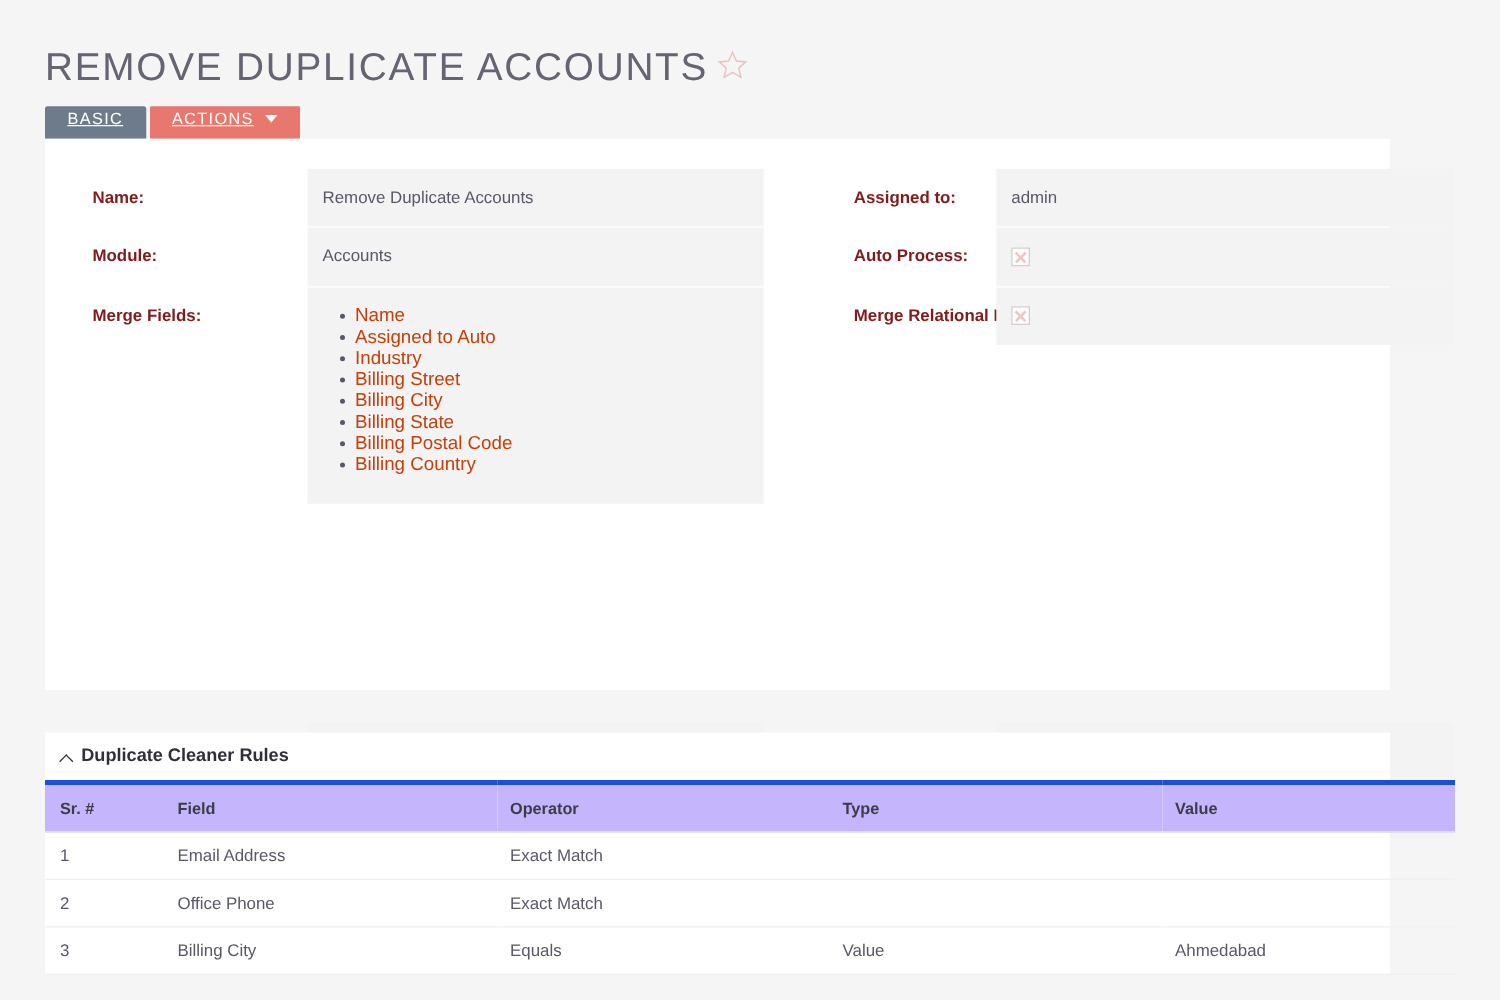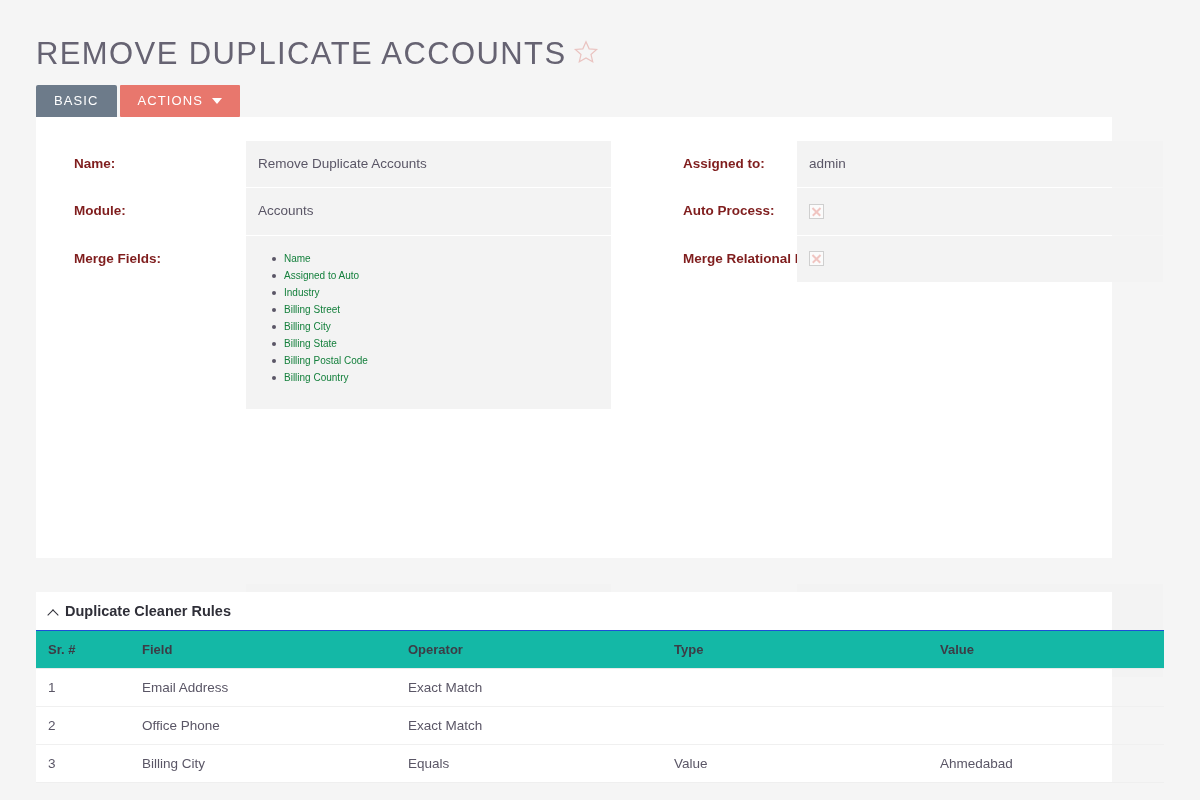--- a/index.html
+++ b/index.html
@@ -41,26 +41,27 @@
     margin: 14px 0 0 36px;
     display: flex;
     align-items: flex-start;
     gap: 3px;
   }
   .tab {
     font-size: 13px;
     letter-spacing: 1.1px;
     text-transform: uppercase;
     color: #ffffff;
-    padding: 9px 18px 10px 18px;
+    padding: 3px 18px 10px 18px;
     border: none;
     cursor: pointer;
     font-family: inherit;
     line-height: 1;
     border-radius: 2px 2px 0 0;
+    text-decoration: underline;
   }
   .tab.basic { background: #6d7b8a; }
   .tab.actions {
     background: #e8776d;
     display: flex; align-items: center; gap: 9px;
     border-radius: 1px;
   }
   .caret-down {
     width: 0; height: 0;
     border-left: 5px solid transparent;
@@ -107,22 +108,22 @@
   .spacer-col { background: transparent; }
 
   ul.merge-list {
     margin: 0; padding: 0 0 0 14px;
     list-style: none;
   }
   ul.merge-list li {
     position: relative;
     padding: 0 0 0 12px;
     line-height: 17px;
-    font-size: 10px;
-    color: #15803d;
+    font-size: 15px;
+    color: #c2410c;
   }
   ul.merge-list li::before {
     content: "";
     position: absolute;
     left: 0; top: 7px;
     width: 4px; height: 4px;
     border-radius: 50%;
     background: #5a5666;
   }
 
@@ -172,27 +173,27 @@
     border-top: 1.6px solid #2f2f38;
     transform: rotate(45deg);
   }
 
   table.rules-table {
     width: 100%;
     border-collapse: collapse;
     table-layout: fixed;
   }
   table.rules-table th {
-    background: #14b8a6;
+    background: #c4b5fd;
     text-align: left;
     font-size: 13px;
     font-weight: bold;
     color: #3c3c46;
     padding: 11px 10px 11px 10px;
-    border-top: 1px solid #1d4ed8;
+    border-top: 4px solid #1d4ed8;
     border-bottom: 1px solid #eaeaea;
     height: 35px;
   }
   table.rules-table td {
     font-size: 13.5px;
     color: #5a5666;
     padding: 11px 10px 11px 10px;
     border-bottom: 1px solid #f0f0f0;
     height: 34px;
   }

